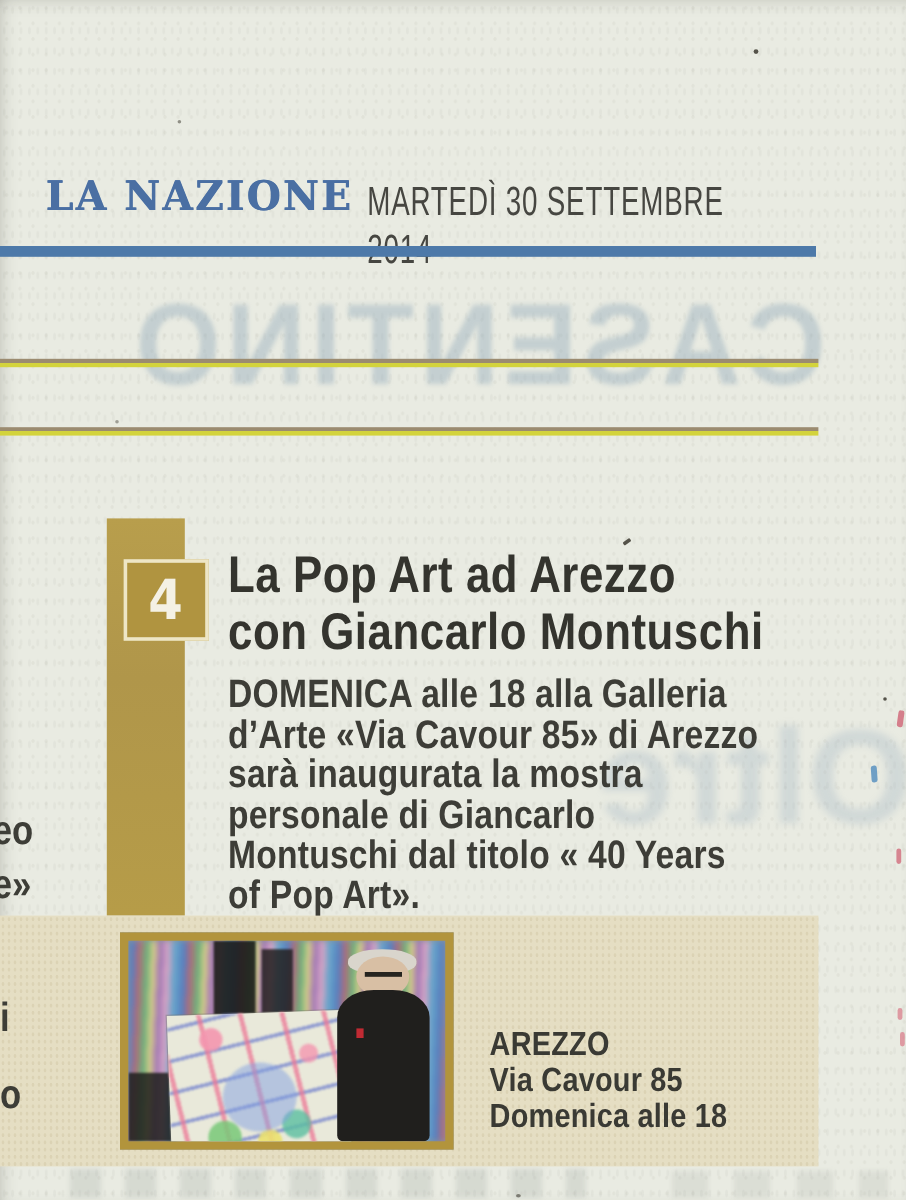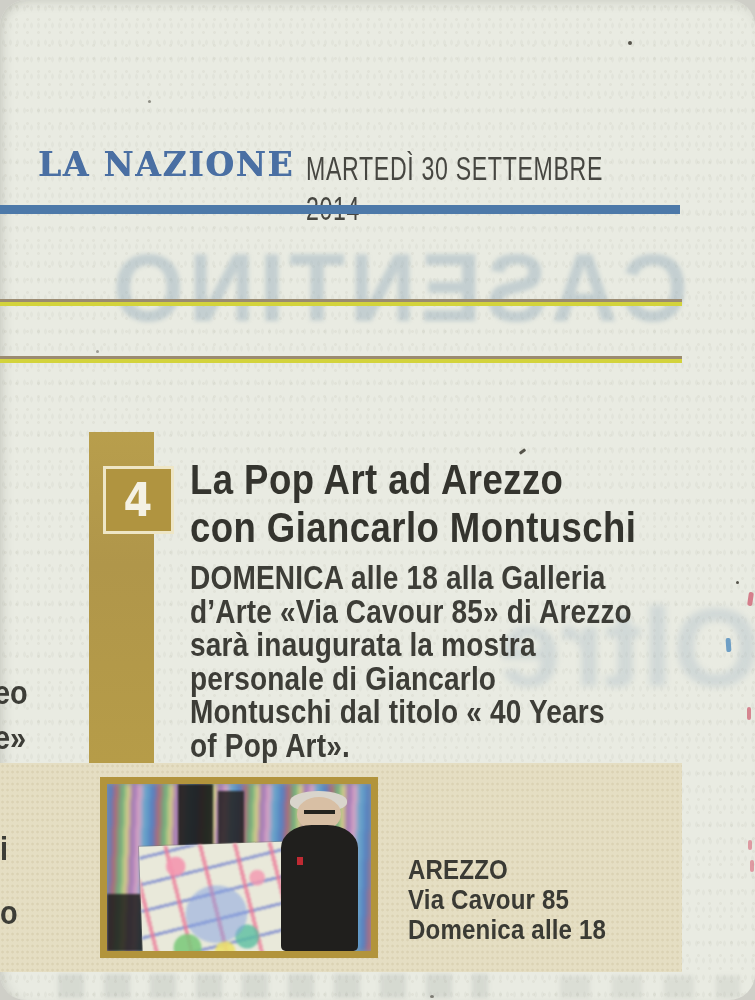--- a/index.html
+++ b/index.html
@@ -5,21 +5,20 @@
   html,body{margin:0;padding:0;background:#cfcfc8;}
   .page{
     position:relative;width:755px;height:1000px;margin:0 auto;overflow:hidden;
     background:#e9ebe2;
     background-image:
       radial-gradient(rgba(120,115,95,0.07) 1px, transparent 1.6px),
       radial-gradient(rgba(100,100,90,0.05) 1px, transparent 1.5px);
     background-size:11px 13px, 7px 17px;
     font-family:"Liberation Sans", sans-serif;
     box-shadow:inset 10px 0 14px -10px rgba(60,60,50,.25), inset 0 10px 14px -10px rgba(60,60,50,.18);
-    border-radius:26px;
   }
   
   .masthead{
     position:absolute;left:38px;top:144px;
     font-family:"DejaVu Serif", serif;font-weight:bold;font-size:34px;line-height:40px;
     color:#4a6fa3;letter-spacing:2px;transform:scaleX(0.96);transform-origin:left top;
     text-shadow:0.6px 0 0 currentColor;
   }
   .edition-date{
     position:absolute;left:306px;top:148px;

